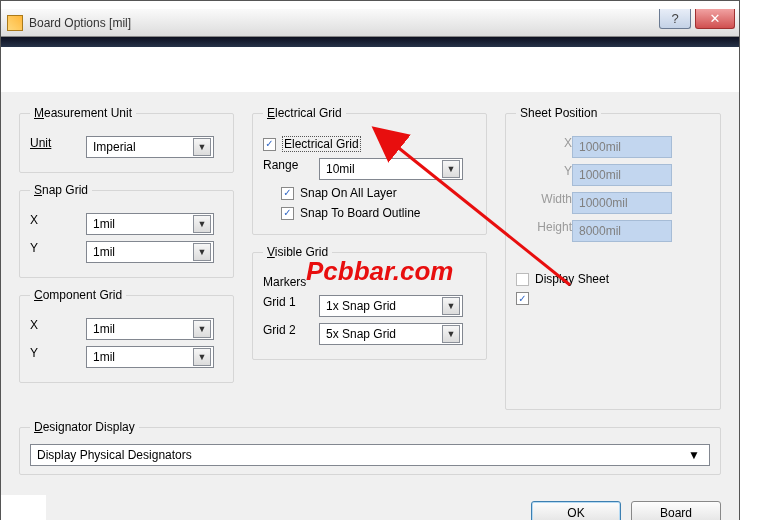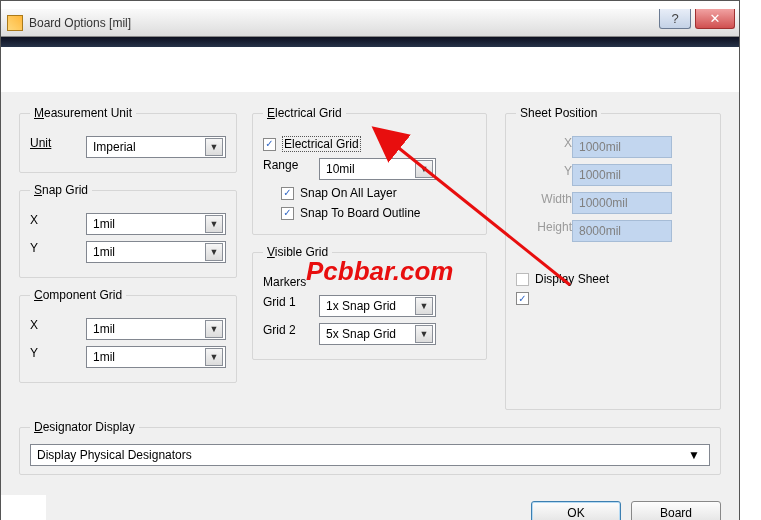--- a/index.html
+++ b/index.html
@@ -51,25 +51,25 @@
     .col2 { width: 235px; }
     .col3 { flex: 1; }
 
     .row { display: flex; margin: 6px 0; }
     .row .lbl { width: 56px; color: #000; }
     .row .lbl.u { text-decoration: underline; }
     .row .lbl.grey { color: #9a9a9a; }
 
     .select {
       display: flex; align-items: center; justify-content: space-between;
-      height: 22px; width: 140px;
+      height: 22px; width: 128px;
       background: #fff; border: 1px solid #828790;
       padding: 0 2px 0 6px;
     }
-    .select.wide { width: 117px; }
+    .select.wide { width: 144px; }
     .select .arrow-btn {
       width: 18px; height: 18px;
       border: 1px solid #8a8f98;
       background: linear-gradient(to bottom,#f6f6f6,#dcdcdc);
       display: flex; align-items: center; justify-content: center;
       font-size: 9px; color: #333;
     }
 
     .txt {
       height: 22px; width: 100px;

